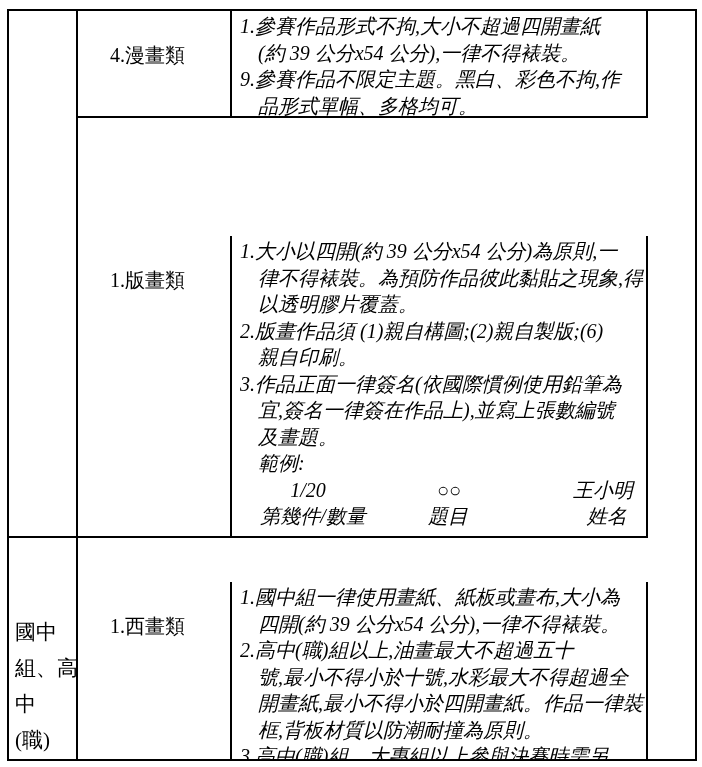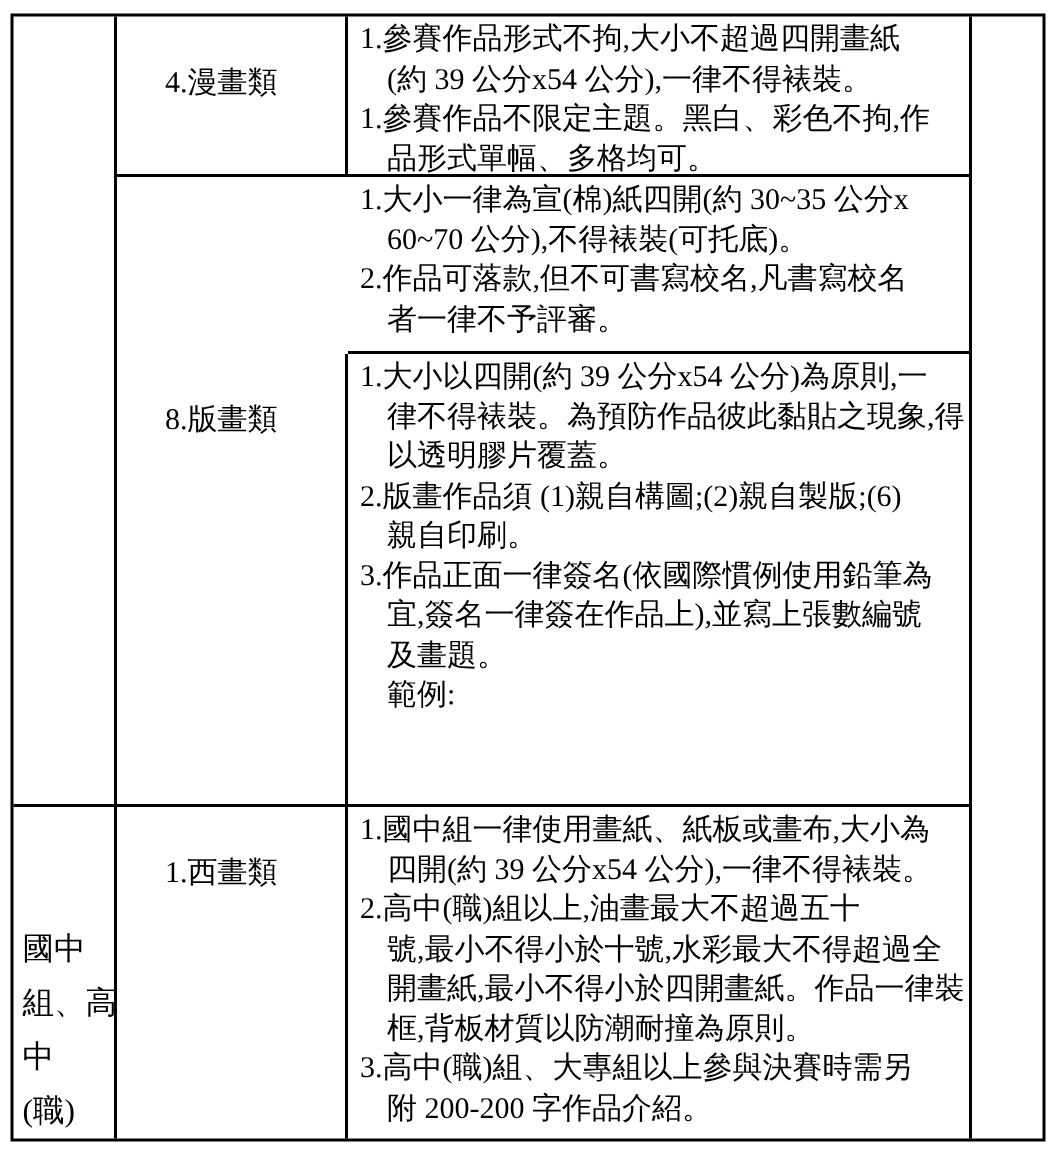--- a/index.html
+++ b/index.html
@@ -18,30 +18,31 @@
   }
   .cell { border:0 solid #000; overflow:hidden; }
   .br { border-right-width:2px; }
   .bb { border-bottom-width:2px; }
 
   
   .g-top { grid-column:1; grid-row:1 / span 3; }
   .g-bot { grid-column:1; grid-row:4; }
   .cat   { grid-column:2; }
   .con   { grid-column:3; }
-  .r1 { grid-row:1; } .r2 { grid-row:2; } .r3 { grid-row:3; } .r4 { grid-row:4; }
+  .r1 { grid-row:1; } .r2 { grid-row:2; } .r3 { grid-row:3; } .r4 { grid-row:4;margin-top:44px; }
   .remarks { grid-column:4; grid-row:1 / span 4; }
 
   .cat {
     font-size:20px; line-height:26.5px;
     padding:4px 4px 12px 12px; white-space:pre;
   }
   .con {
     font-size:20px; line-height:26.5px;
     padding:2px 2px 8px 8px;
+    font-style:italic;
   }
   .rule-item {
     white-space:pre;
     padding-left:18px; text-indent:-18px;
   }
   .g-bot {
     font-size:21px; line-height:36px;
     padding:4px 0 0 6px; white-space:pre;
   }
   .example { width:404px; }
@@ -65,44 +66,50 @@
 組、大
 專組</div>
   </div>
 
   <div class="cell cat r1 br bb">
     <span>4.漫畫類</span>
   </div>
   <div class="cell con r1 br bb">
     <div class="rule-item">1.參賽作品形式不拘,大小不超過四開畫紙
 (約 39 公分x54 公分),一律不得裱裝。</div>
-    <div class="rule-item">1.參賽作品不限定主題。黑白、彩色不拘,作
+    <div class="rule-item">9.參賽作品不限定主題。黑白、彩色不拘,作
 品形式單幅、多格均可。</div>
   </div>
 
-  <div class="cell con r2 br bb">
-    <div class="rule-item">1.大小一律為宣(棉)紙四開(約 30~35 公分x
-60~70 公分),不得裱裝(可托底)。</div>
-    <div class="rule-item">2.作品可落款,但不可書寫校名,凡書寫校名
-者一律不予評審。</div>
-  </div>
 
   <div class="cell cat r3 br bb">
-    <span>8.版畫類</span>
+    <span>1.版畫類</span>
   </div>
   <div class="cell con r3 br bb">
     <div class="rule-item">1.大小以四開(約 39 公分x54 公分)為原則,一
 律不得裱裝。為預防作品彼此黏貼之現象,得
 以透明膠片覆蓋。</div>
     <div class="rule-item">2.版畫作品須 (1)親自構圖;(2)親自製版;(6)
 親自印刷。</div>
     <div class="rule-item">3.作品正面一律簽名(依國際慣例使用鉛筆為
 宜,簽名一律簽在作品上),並寫上張數編號
 及畫題。
 範例:</div>
+    <div class="example">
+      <div class="ex-line">
+        <span class="ex-pos p1">1/20</span>
+        <span class="ex-pos p2">○○</span>
+        <span class="ex-pos p3">王小明</span>
+      </div>
+      <div class="ex-line">
+        <span class="ex-pos q1">第幾件/數量</span>
+        <span class="ex-pos q2">題目</span>
+        <span class="ex-pos q3">姓名</span>
+      </div>
+    </div>
   </div>
 
   <div class="cell cat r4 br">
     <span>1.西畫類</span>
   </div>
   <div class="cell con r4 br">
     <div class="rule-item">1.國中組一律使用畫紙、紙板或畫布,大小為
 四開(約 39 公分x54 公分),一律不得裱裝。</div>
     <div class="rule-item">2.高中(職)組以上,油畫最大不超過五十
 號,最小不得小於十號,水彩最大不得超過全

